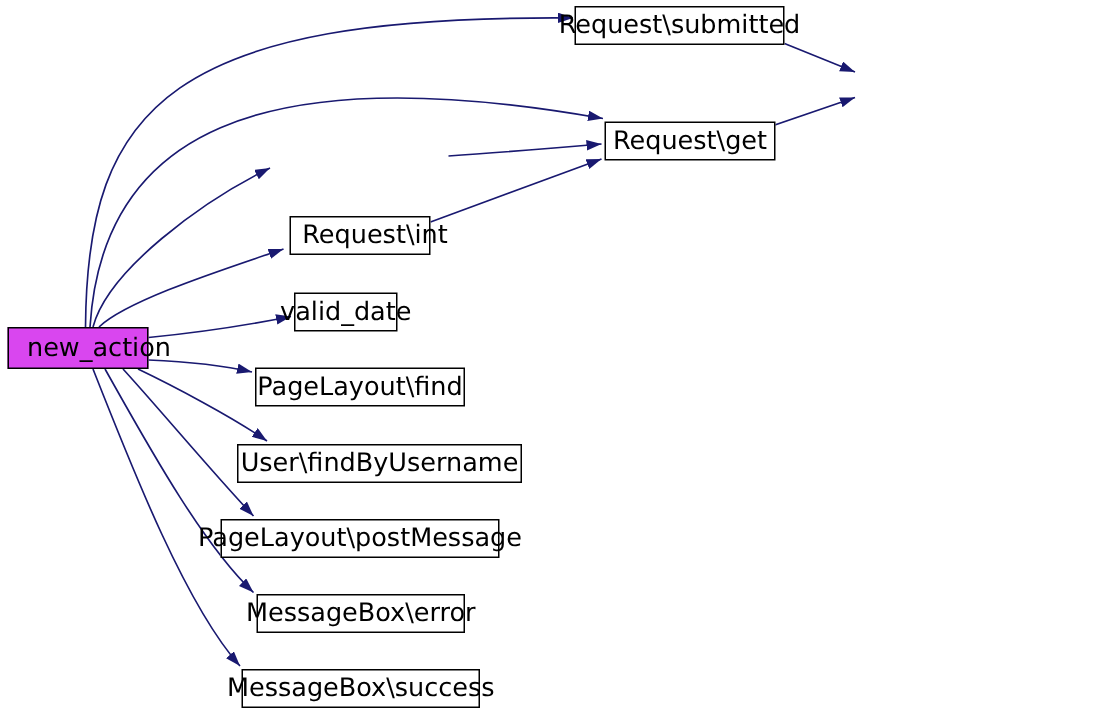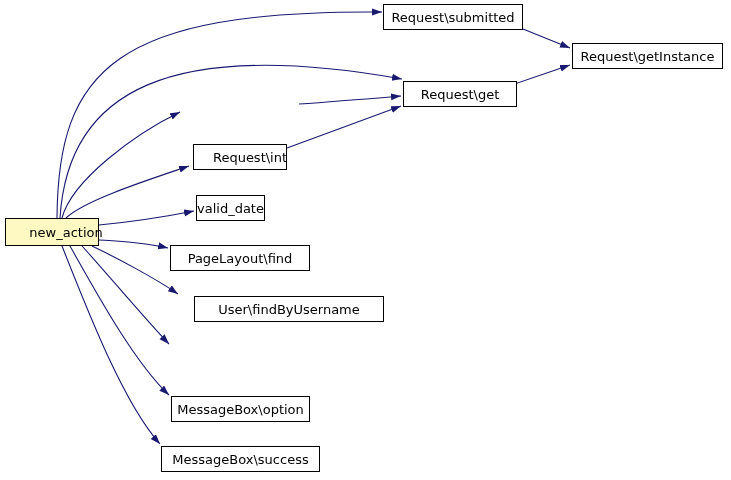--- a/index.html
+++ b/index.html
@@ -22,30 +22,30 @@
     top: 0;
     width: 731px;
     height: 480px;
   }
   .node {
     position: absolute;
     box-sizing: border-box;
     background: #ffffff;
     border: 1px solid #000000;
     color: #000000;
-    font-size: 13px;
+    font-size: 17px;
     line-height: 1;
     display: flex;
     align-items: center;
     justify-content: center;
     white-space: nowrap;
     cursor: pointer;
   }
   .node.highlighted {
-    background: #fef9c3;
+    background: #d946ef;
     cursor: default;
     padding-left: 28px;
   }
   .edge {
     fill: none;
     stroke: #191970;
     stroke-width: 1.1;
   }
 </style>
 </head>
@@ -72,31 +72,31 @@
     <path class="edge" d="M523,29 L570,48" marker-end="url(#arrow)"></path>
     <path class="edge" d="M500,89 L570,65" marker-end="url(#arrow)"></path>
     <path class="edge" d="M299,104 C330,102 366,99 401,96" marker-end="url(#arrow)"></path>
     <path class="edge" d="M287,148 L401,106" marker-end="url(#arrow)"></path>
   </svg>
 
   <div class="node highlighted" style="left:5px; top:218px; width:94px; height:28px;">new_action</div>
 
   <div class="node" style="left:383px; top:4px; width:140px; height:26px;">Request\submitted</div>
 
-  <div class="node" style="left:572px; top:43px; width:151px; height:26px;">Request\getInstance</div>
 
   <div class="node" style="left:403px; top:81px; width:114px; height:26px;">Request\get</div>
 
 
   <div class="node" style="left:193px; top:144px; width:94px; height:26px;padding-left:20px;">Request\int</div>
 
   <div class="node" style="left:196px; top:195px; width:69px; height:26px;">valid_date</div>
 
   <div class="node" style="left:170px; top:245px; width:140px; height:26px;">PageLayout\find</div>
 
-  <div class="node" style="left:158px; top:296px; width:190px; height:26px;margin-left:36px;">User\findByUsername</div>
+  <div class="node" style="left:158px; top:296px; width:190px; height:26px;">User\findByUsername</div>
 
+  <div class="node" style="left:147px; top:346px; width:186px; height:26px;">PageLayout\postMessage</div>
 
-  <div class="node" style="left:171px; top:396px; width:139px; height:26px;">MessageBox\option</div>
+  <div class="node" style="left:171px; top:396px; width:139px; height:26px;">MessageBox\error</div>
 
   <div class="node" style="left:161px; top:446px; width:159px; height:26px;">MessageBox\success</div>
 
 </div>
 
 </body></html>

